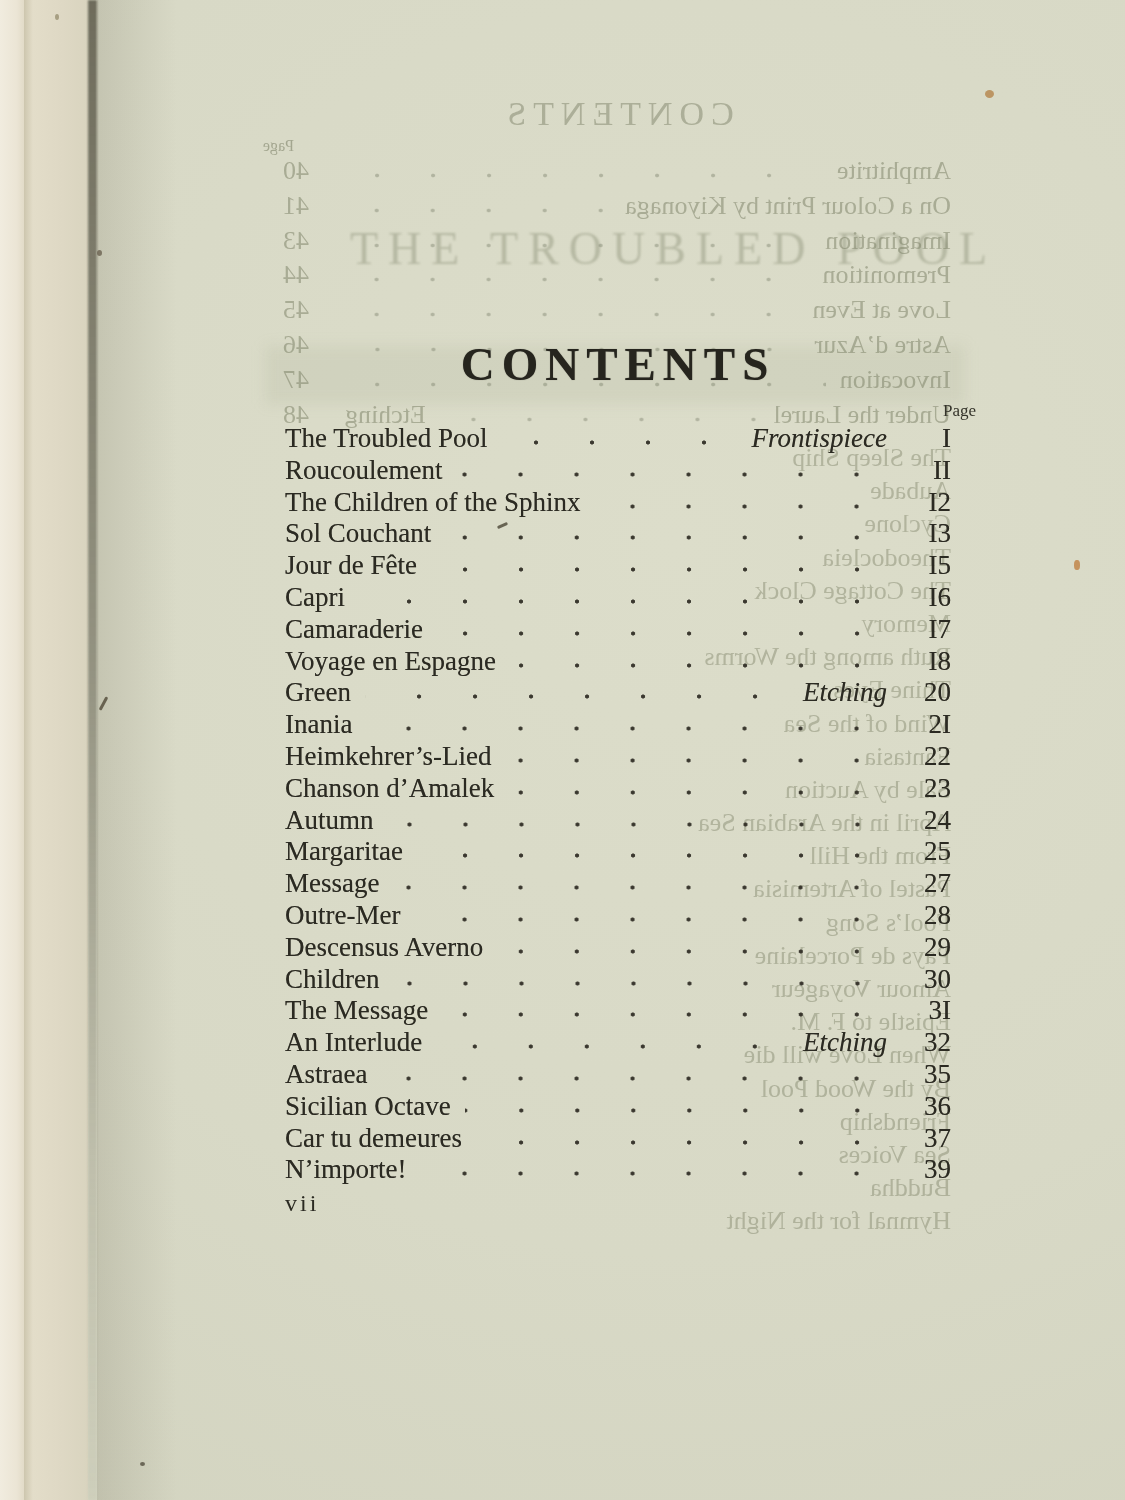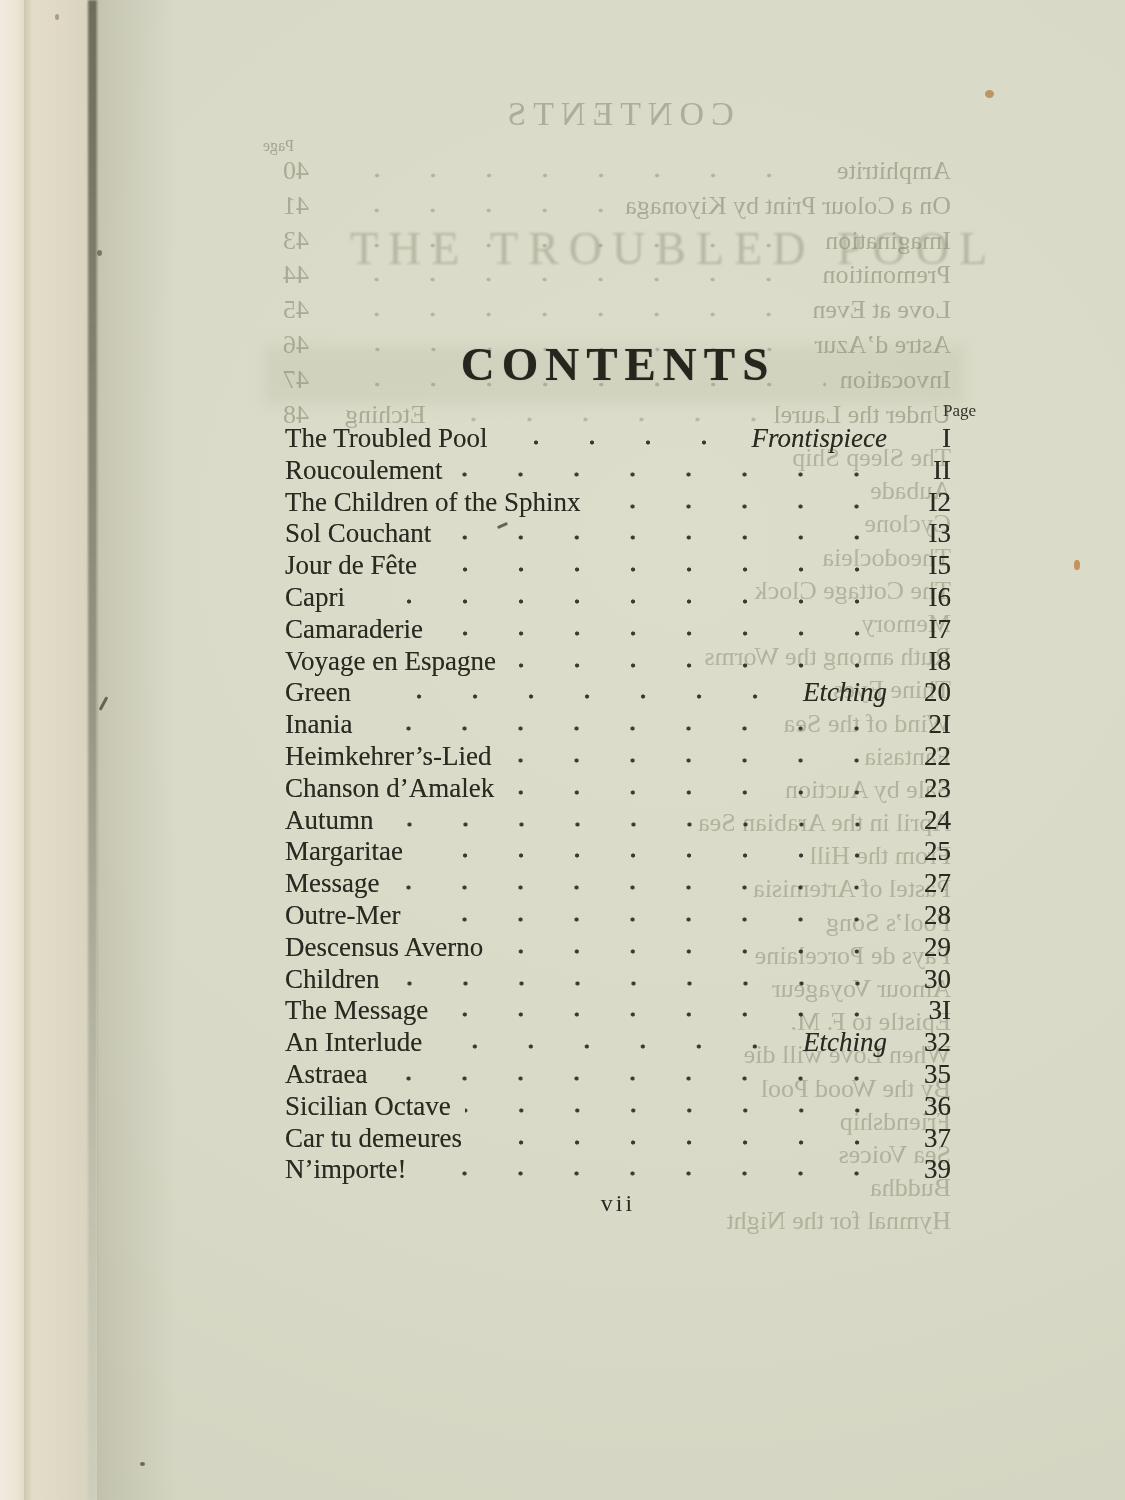--- a/index.html
+++ b/index.html
@@ -59,21 +59,21 @@
     font-size:17px;line-height:18px;color:#34332a;}
   .toc{margin-top:3px;}
   .toc .row{display:flex;align-items:flex-start;height:31.8px;font-size:27px;
     text-shadow:0 0 .6px rgba(43,42,34,.5);}
   .toc .t{white-space:nowrap;}
   .toc .leader{flex:1 1 auto;margin:0 12px 0 14px;align-self:stretch;
     background-image:radial-gradient(circle,rgba(45,42,34,.92) 1.7px,rgba(45,42,34,0) 2.4px);
     background-size:56px 5px;background-repeat:repeat-x;background-position:right 8px top 17px;}
   .toc .note{margin-right:18px;white-space:nowrap;font-style:italic;}
   .toc .num{min-width:46px;text-align:right;}
-  .folio{margin-top:4px;text-align:center;font-size:24px;letter-spacing:3px;}
+  .folio{margin-top:4px;font-size:24px;letter-spacing:3px;}
 
   
   .sp{position:absolute;border-radius:50%;pointer-events:none;}
   .sp1{left:985px;top:90px;width:9px;height:8px;background:#b5854b;opacity:.8;filter:blur(.4px);}
   .sp2{left:1074px;top:560px;width:6px;height:10px;background:#bf7b3a;opacity:.75;border-radius:45%;filter:blur(.3px);}
   .sp3{left:97px;top:250px;width:5px;height:6px;background:#6a6150;opacity:.8;}
   .sp4{left:102px;top:696px;width:3px;height:15px;background:#57503e;border-radius:2px;transform:rotate(28deg);opacity:.85;}
   .sp5{left:140px;top:1462px;width:5px;height:4px;background:#534e3e;opacity:.8;}
   .sp6{left:55px;top:14px;width:4px;height:6px;background:#8f8666;opacity:.7;}
   .sp7{left:497px;top:524px;width:11px;height:3px;background:#4b4636;border-radius:2px;transform:rotate(-24deg);opacity:.8;}

